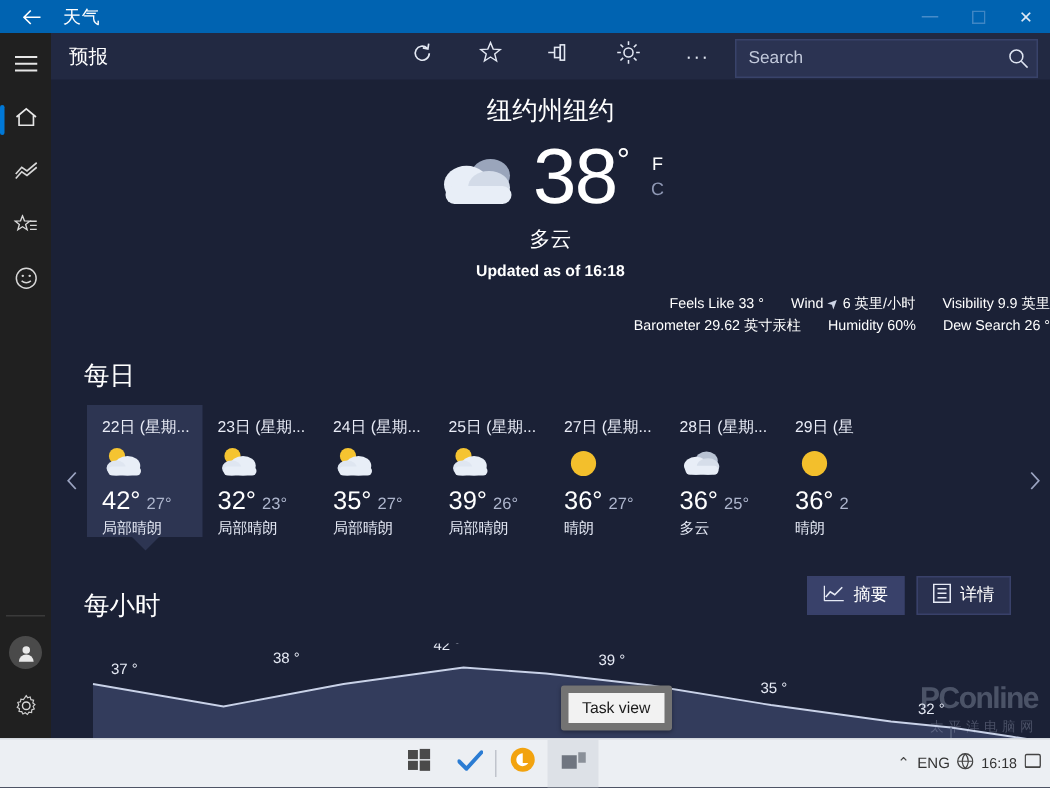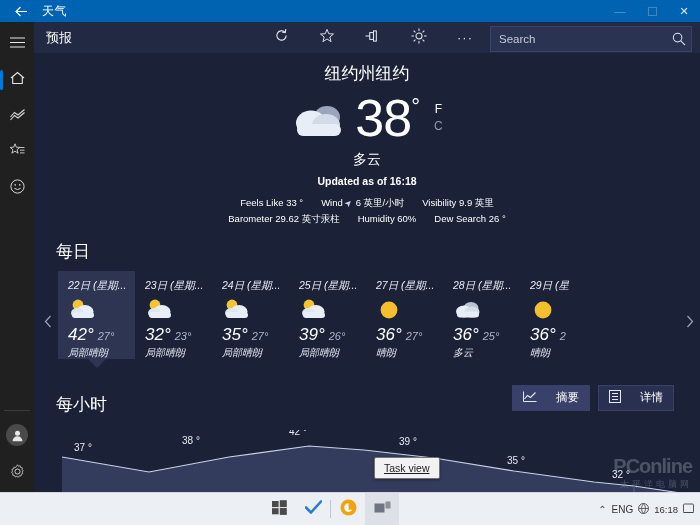--- a/index.html
+++ b/index.html
@@ -90,21 +90,21 @@
   .unit-toggle {
     display: inline-flex; flex-direction: column; margin-left: 14px;
     font-size: 12px; line-height: 17px;
   }
   .unit-toggle .u-on { color: #ffffff; }
   .unit-toggle .u-off { color: #8f98b5; }
   .cond { font-size: 14px; color: #ffffff; margin-top: 2px; }
   .updated { font-size: 10.5px; color: #ffffff; font-weight: bold; margin-top: 6px; }
 
   .details { margin-top: 8px; font-size: 9.5px; color: #cdd4e6; }
-  .det-row { display: flex; justify-content: center; gap: 18px; line-height: 15px; }
+  .det-row { display: flex; justify-content: flex-end; gap: 18px; line-height: 15px; }
   .det-item { white-space: nowrap; }
   .det-k { color: #ffffff; }
   .det-v { color: #ffffff; }
   .wind-arrow { display: inline-block; transform: rotate(-45deg); font-size: 9px; }
 
   
   .sec-title { font-size: 17px; color: #ffffff; margin: 14px 0 0 22px; }
 
   .daily-wrap { position: relative; margin-top: 8px; height: 98px; }
   .chev {
@@ -113,59 +113,59 @@
     color: #9aa3c0; font-size: 13px;
   }
   .chev.left { left: 6px; }
   .chev.right { right: 2px; }
   .cards {
     position: absolute; left: 24px; right: 18px; top: 0; height: 98px;
     display: flex; gap: 0px; overflow: hidden;
   }
   .card {
     width: 77px; flex: 0 0 77px; height: 88px; position: relative;
-    padding: 8px 0 0 10px; box-sizing: border-box; font-style: italic;
+    padding: 8px 0 0 10px; box-sizing: border-box;
   }
   .card.selected { background: #2d3552; }
   .card.selected::after {
     content: ""; position: absolute; left: 30px; bottom: -9px;
     border-left: 9px solid transparent; border-right: 9px solid transparent;
     border-top: 9px solid #2d3552;
   }
   .c-date { font-size: 10.5px; color: #e9ecf7; white-space: nowrap; overflow: hidden; }
   .c-icon { height: 26px; margin: 4px 0 2px 0; position: relative; }
   .c-temps { white-space: nowrap; }
   .c-hi { font-size: 17px; color: #ffffff; }
   .c-lo { font-size: 11px; color: #aeb6cd; margin-left: 4px; }
   .c-desc { font-size: 10px; color: #e3e7f3; margin-top: 1px; }
 
   
   .hourly-head { display: flex; align-items: center; margin-top: 10px; }
   .hourly-head .sec-title { margin-top: 14px; text-align: right; }
   .hh-spacer { flex: 1; }
   .seg-btns { display: flex; gap: 8px; margin-right: 26px; }
   .seg-btn {
-    height: 24px; padding: 0 10px; display: flex; align-items: center; gap: 19px;
+    height: 24px; padding: 0 10px; display: flex; align-items: center; gap: 6px;
     font-size: 11.5px; color: #ffffff; border: 1px solid #3c4companies;
     background: #2a3150; border: 1px solid #39416a;
   }
   .seg-btn.active { background: #39416a; }
 
   .chart { position: relative; margin-top: 14px; height: 76px; overflow: hidden; }
   .chart svg { display: block; }
   .pt-label {
     position: absolute; font-size: 10px; color: #e6eaf5; white-space: nowrap;
   }
 
   
   .tooltip {
     position: absolute; left: 374px; top: 457px;
     background: #f2f2f2; color: #1c1c1c; font-size: 10.5px;
-    padding: 4px 9px; border: 1px solid #737373; border-radius: 2px;
-    box-shadow: 0 1px 3px rgba(0,0,0,.35); z-index: 30; text-decoration: underline;
+    padding: 4px 9px; border: 5px solid #737373; border-radius: 2px;
+    box-shadow: 0 1px 3px rgba(0,0,0,.35); z-index: 30;
   }
 
   
   .taskbar {
     position: absolute; left: 0; bottom: 0; width: 700px; height: 32px;
     background: #eceff3; display: flex; align-items: center;
     border-top: 1px solid #d4d8de;
   }
   .tb-item {
     width: 34px; height: 32px; display: flex; align-items: center; justify-content: center;

